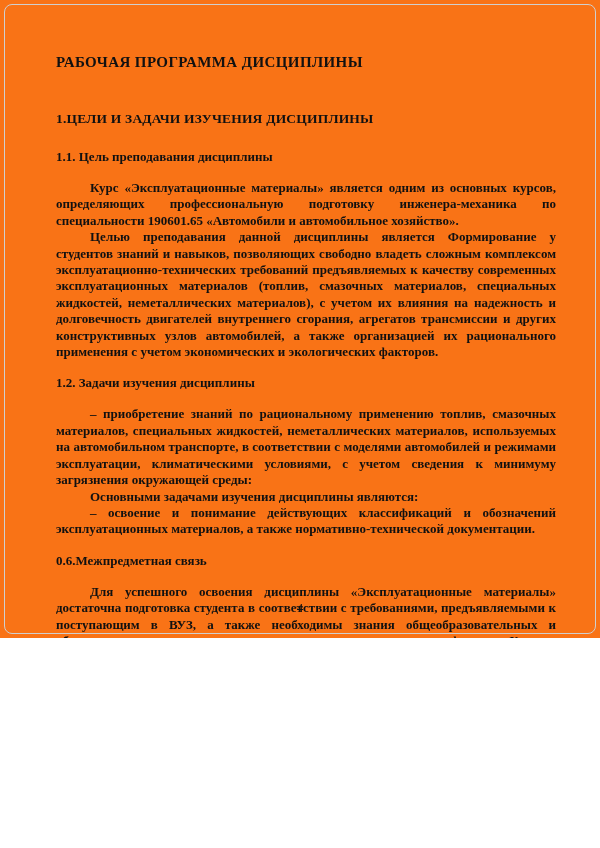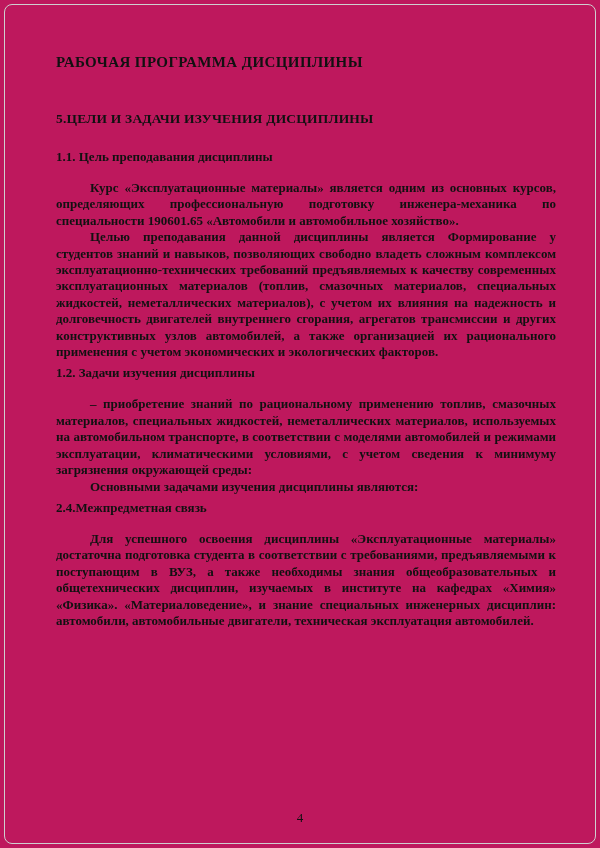--- a/index.html
+++ b/index.html
@@ -3,22 +3,22 @@
 <meta charset="utf-8">
 <style>
   html, body {
     margin: 0;
     padding: 0;
     background: #ffffff;
   }
   .page {
     position: relative;
     width: 600px;
-    height: 848px;
-    background: #be185d;
+    height: 638px;
+    background: #f97316;
     box-sizing: border-box;
     padding: 54px 44px 0 56px;
     font-family: "Liberation Serif", serif;
     color: #111111;
     overflow: hidden;
   }
   .border-frame {
     position: absolute;
     inset: 4px;
     border: 1px solid #cfcfcf;
@@ -33,21 +33,21 @@
   }
   .section-heading {
     font-size: 13.5px;
     font-weight: bold;
     letter-spacing: 0.2px;
     margin: 0 0 22px 0;
   }
   .sub-heading {
     font-size: 13px;
     font-weight: bold;
-    margin: 5px 0 15px 0;
+    margin: 15px 0 15px 0;
   }
   p.para {
     font-size: 13px;
     line-height: 16.4px;
     text-align: justify;
     text-indent: 34px;
     margin: 0;
     font-weight: bold;
   }
   .page-number {
@@ -60,27 +60,28 @@
   }
 </style>
 </head>
 <body>
 
 <div class="page">
   <div class="border-frame"></div>
 
   <h1 class="doc-title">РАБОЧАЯ ПРОГРАММА ДИСЦИПЛИНЫ</h1>
 
-  <h2 class="section-heading">5.ЦЕЛИ И ЗАДАЧИ ИЗУЧЕНИЯ ДИСЦИПЛИНЫ</h2>
+  <h2 class="section-heading">1.ЦЕЛИ И ЗАДАЧИ ИЗУЧЕНИЯ ДИСЦИПЛИНЫ</h2>
 
   <h3 class="sub-heading">1.1. Цель преподавания дисциплины</h3>
   <p class="para">Курс «Эксплуатационные материалы» является одним из основных курсов, определяющих профессиональную подготовку инженера-механика по специальности 190601.65 «Автомобили и автомобильное хозяйство».</p>
   <p class="para">Целью преподавания данной дисциплины является Формирование у студентов знаний и навыков, позволяющих свободно владеть сложным комплексом эксплуатационно-технических требований предъявляемых к качеству современных эксплуатационных материалов (топлив, смазочных материалов, специальных жидкостей, неметаллических материалов), с учетом их влияния на надежность и долговечность двигателей внутреннего сгорания, агрегатов трансмиссии и других конструктивных узлов автомобилей, а также организацией их рационального применения с учетом экономических и экологических факторов.</p>
 
   <h3 class="sub-heading">1.2. Задачи изучения дисциплины</h3>
   <p class="para">– приобретение знаний по рациональному применению топлив, смазочных материалов, специальных жидкостей, неметаллических материалов, используемых на автомобильном транспорте, в соответствии с моделями автомобилей и режимами эксплуатации, климатическими условиями, с учетом сведения к минимуму загрязнения окружающей среды:</p>
   <p class="para">Основными задачами изучения дисциплины являются:</p>
+  <p class="para">– освоение и понимание действующих классификаций и обозначений эксплуатационных материалов, а также нормативно-технической документации.</p>
 
-  <h3 class="sub-heading">2.4.Межпредметная связь</h3>
+  <h3 class="sub-heading">0.6.Межпредметная связь</h3>
   <p class="para">Для успешного освоения дисциплины «Эксплуатационные материалы» достаточна подготовка студента в соответствии с требованиями, предъявляемыми к поступающим в ВУЗ, а также необходимы знания общеобразовательных и общетехнических дисциплин, изучаемых в институте на кафедрах «Химия» «Физика». «Материаловедение», и знание специальных инженерных дисциплин: автомобили, автомобильные двигатели, техническая эксплуатация автомобилей.</p>
 
   <div class="page-number">4</div>
 </div>
 
 </body></html>

